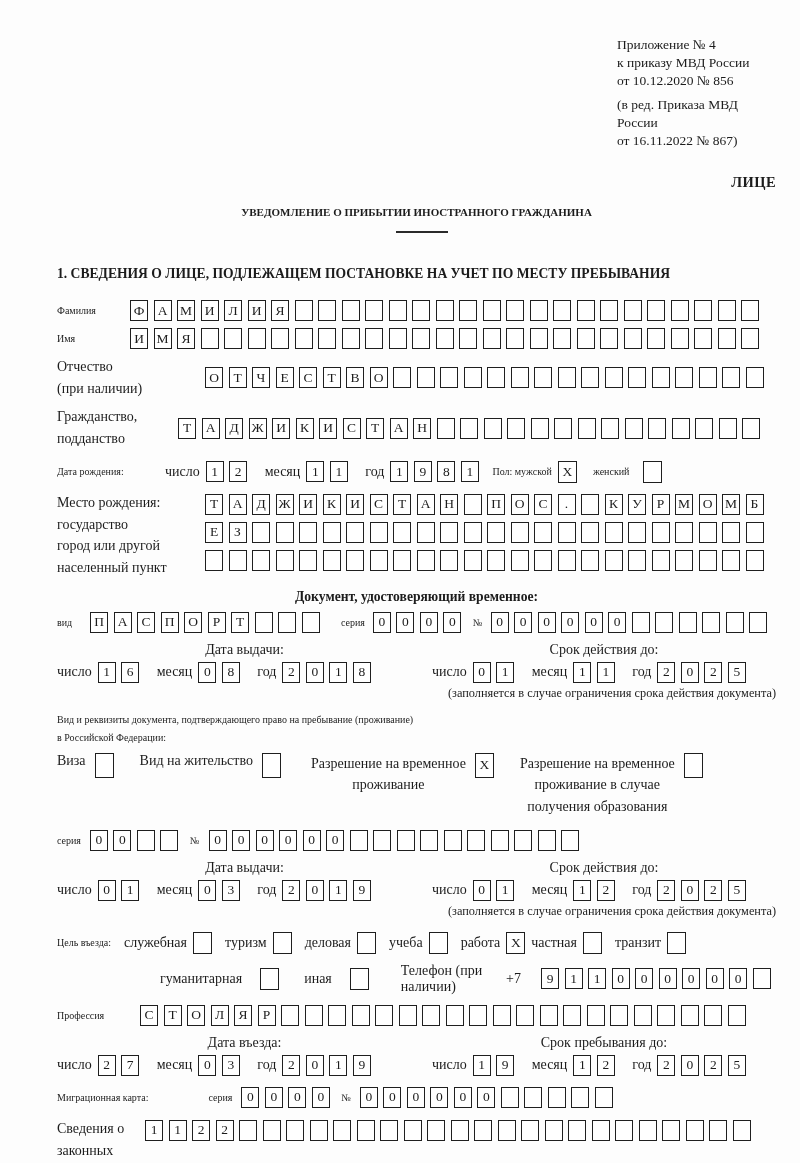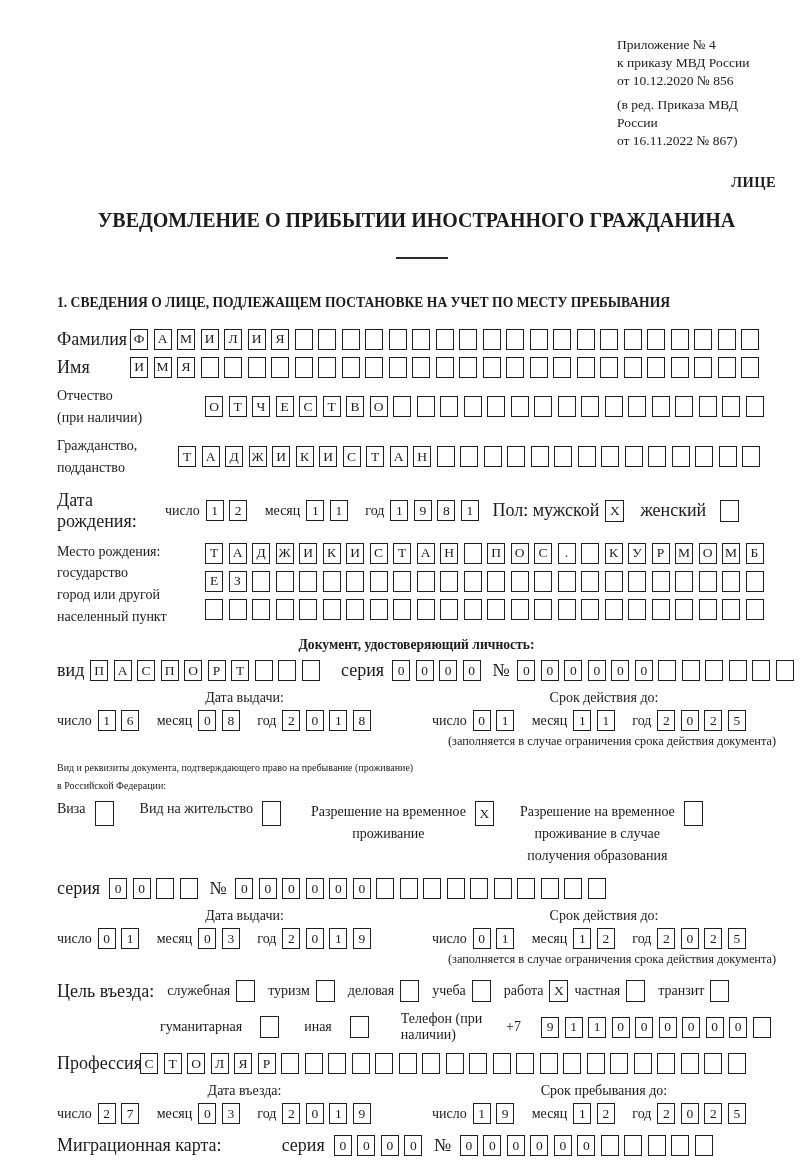--- a/index.html
+++ b/index.html
@@ -8,36 +8,36 @@
     width:800px; height:1163px; overflow:hidden;
     background:#fdfdfd; color:#1c1c1c;
     font-family:"Liberation Serif", serif;
   }
   .page { width:800px; height:1163px; padding:36px 24px 0 57px; }
 
   
   .annex { margin-left:560px; font-size:13.5px; line-height:1.32; }
   .annex .amend { margin-top:7px; }
   .forma { text-align:right; font-weight:bold; font-size:14.5px; margin-top:24px; letter-spacing:.4px; }
-  .title { text-align:center; font-weight:bold; font-size:20px; line-height:1.6; margin-top:13px; }
+  .title { text-align:center; font-weight:bold; font-size:11px; line-height:1.6; margin-top:13px; }
   .blank-line { display:inline-block; width:52px; height:12px; border-bottom:2px solid #2a2a2a; margin-left:10px; }
   .sec { font-weight:bold; font-size:13.6px; margin-top:27px; }
 
   
   .box {
     display:inline-flex; flex:none; align-items:center; justify-content:center;
     width:18px; height:21px; border:1.6px solid #1f1f1f; margin-right:5.5px;
     font-size:13.5px; background:#fff;
   }
   .chk { width:19px; height:25px; margin-right:0; }
   .chk-s { width:19px; height:22px; margin-right:0; }
   .brow { display:inline-flex; flex:none; }
 
   .row { display:flex; align-items:center; margin-top:7px; }
-  .lbl { font-size:18px; flex:none; }
+  .lbl { font-size:10px; flex:none; }
   .ml  { font-size:14px; line-height:1.55; flex:none; }
   .w-sur { width:73px; } .w-pat { width:148px; } .w-cit { width:121px; }
   .w-kind { width:33px; } .w-prof { width:83px; }
 
   .bp { display:flex; align-items:flex-start; margin-top:9px; }
   .bp-rows .brow { display:flex; margin-top:7px; }
   .bp-rows .brow:first-child { margin-top:2px; }
 
   .center-head { text-align:center; font-weight:bold; font-size:13.6px; margin-top:10px; }
 
@@ -337,21 +337,21 @@
           <span class="box"></span>
           <span class="box"></span>
           <span class="box"></span>
           <span class="box"></span>
           <span class="box"></span>
           <span class="box"></span>
         </span>
     </span>
   </div>
 
-  <div class="center-head">Документ, удостоверяющий личность:</div>
+  <div class="center-head">Документ, удостоверяющий временное:</div>
 
   <div class="row">
     <span class="lbl w-kind">вид</span>
     <span class="brow">
         <span class="box">П</span>
         <span class="box">А</span>
         <span class="box">С</span>
         <span class="box">П</span>
         <span class="box">О</span>
         <span class="box">Р</span>

